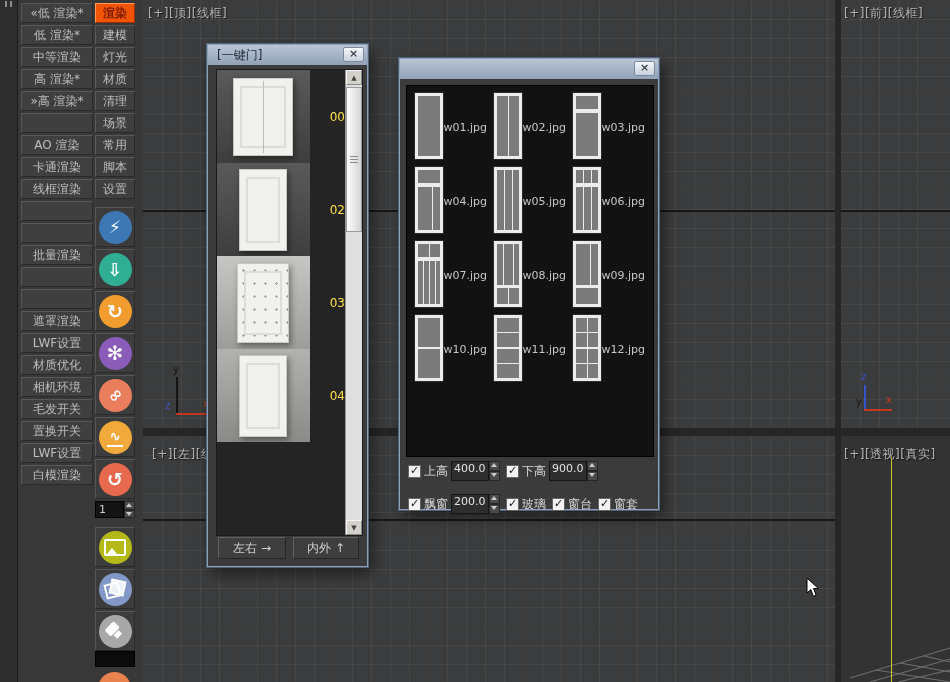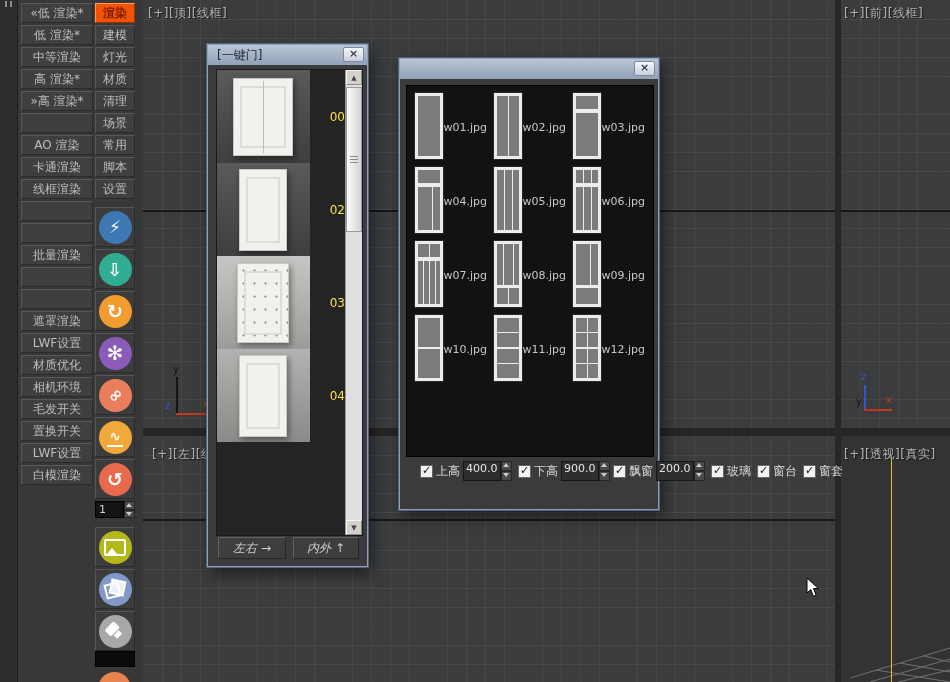--- a/index.html
+++ b/index.html
@@ -121,35 +121,35 @@
   .sarr{position:absolute;left:0;width:16px;height:15px;background:#d4d1ca;border:1px solid #f6f6f6;
       border-bottom-color:#8a8a8a;border-right-color:#8a8a8a;color:#444;font-size:7px;text-align:center;line-height:14px;box-sizing:border-box;}
   .sarr-up{top:0;} .sarr-up::before{content:"▲";}
   .sarr-dn{bottom:0;} .sarr-dn::before{content:"▼";}
   .sthumb{position:absolute;left:0;top:17px;width:16px;height:145px;
       background:linear-gradient(to right,#fdfdfd,#d4d4d4);border:1px solid #9a9a9a;box-sizing:border-box;}
   .sgrip{position:absolute;left:3px;top:68px;width:8px;height:8px;
       background:repeating-linear-gradient(to bottom,#8a8a8a 0 1px,transparent 1px 3px);}
   .dbtn{position:absolute;bottom:7px;height:22px;background:#3e3e3e;border:1px solid #616161;
       border-bottom-color:#252525;border-right-color:#252525;color:#cfcfcf;font-size:12px;
-      text-align:center;line-height:20px;box-sizing:border-box;cursor:default;font-style:italic;}
+      text-align:center;line-height:20px;box-sizing:border-box;cursor:default;}
   #dbtn-lr{left:10px;width:68px;}
   #dbtn-io{left:85px;width:66px;}
 
   
   #win-dialog{left:399px;top:58px;width:260px;height:452px;z-index:30;}
   #win-panel{position:absolute;left:6px;top:26px;width:248px;height:372px;background:#121212;
       border:1px solid #000;box-sizing:border-box;display:grid;grid-template-columns:repeat(3,72px);
       justify-content:space-between;align-content:start;row-gap:8px;padding:7px 8px;}
   .wcell{width:72px;display:flex;flex-direction:row;align-items:center;}
   .wimg{width:62px;height:60px;background:#ececec;border:3px solid #ececec;position:relative;
       box-shadow:0 0 0 1px #2a2a2a;}
   .wpane{position:absolute;background:#7b7b7b;}
   .wlab{margin-top:3px;font-size:11px;color:#c6c6c6;}
-  #win-controls{position:absolute;left:20px;top:402px;width:246px;display:flex;gap:3px;}
+  #win-controls{position:absolute;left:8px;top:402px;width:246px;display:flex;flex-direction:column;gap:13px;}
   .crow{display:flex;align-items:center;height:20px;gap:6px;}
   .citem{display:flex;align-items:center;gap:3px;}
   .cbox{width:13px;height:13px;background:#f2f2f2;border:1px solid #666;box-sizing:border-box;position:relative;}
   .cbox.checked::before{content:"✓";position:absolute;left:1px;top:-2px;font-size:11px;font-weight:bold;color:#111;}
   .clab{font-size:12px;color:#d8d8d8;white-space:nowrap;}
   .spin{display:flex;height:20px;}
   .sfieldw{width:38px;background:#2e2e2e;border:1px solid #161616;color:#e4e4e4;font-size:11px;
       line-height:14px;padding:0 2px;box-sizing:border-box;}
   .sarrows{width:11px;display:flex;flex-direction:column;}
   .sup,.sdn{flex:1;background:#4a4a4a;border:1px solid #262626;position:relative;box-sizing:border-box;}

